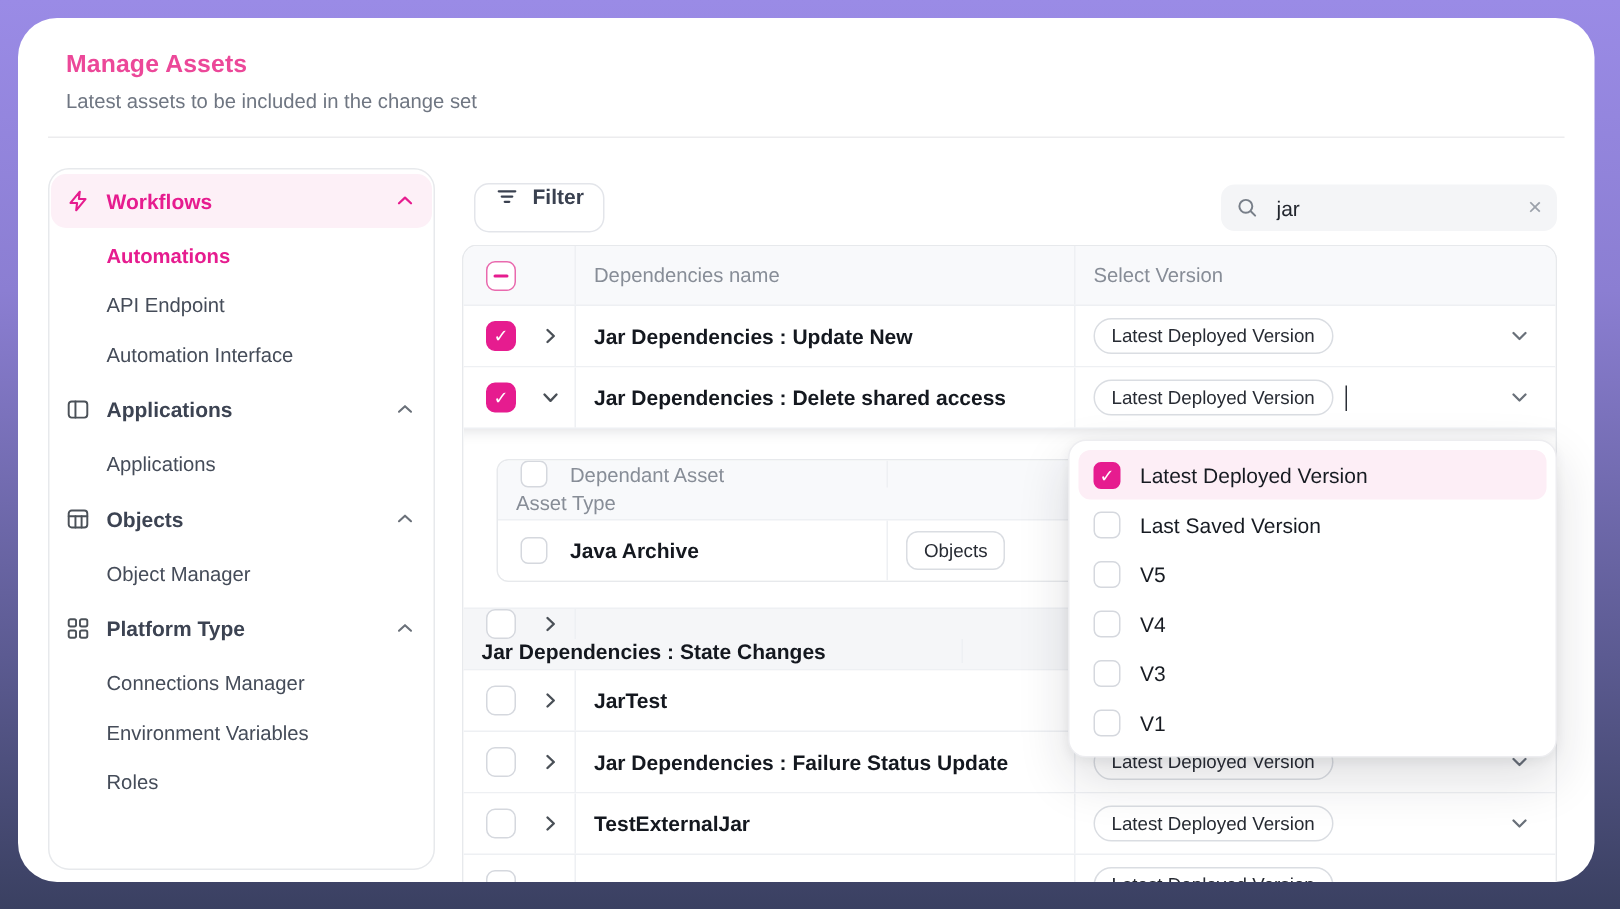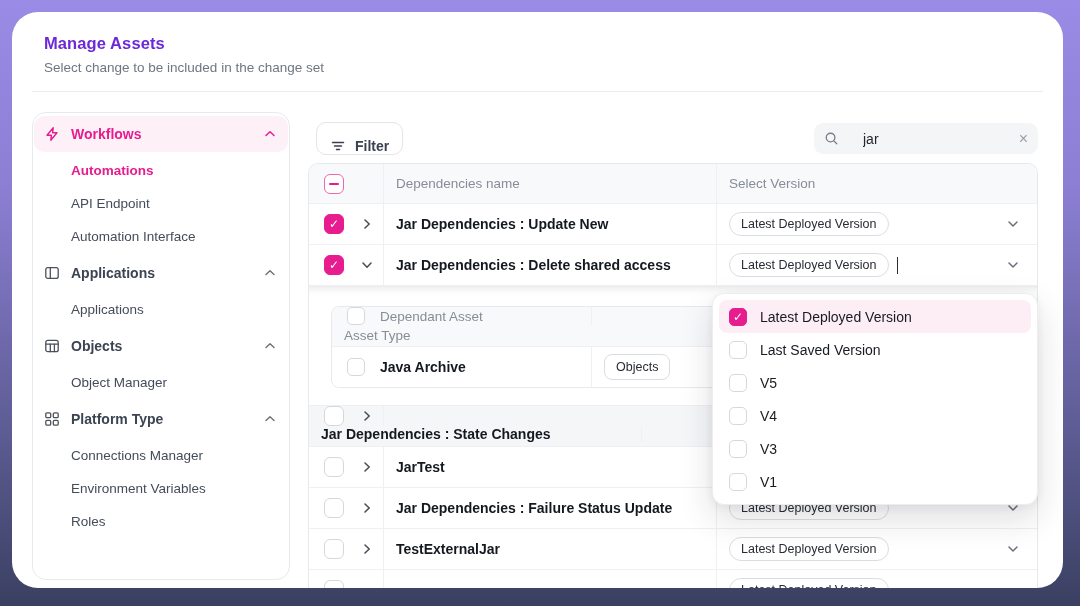--- a/index.html
+++ b/index.html
@@ -8,21 +8,21 @@
     font-family: "Liberation Sans", "DejaVu Sans", sans-serif;
     background: linear-gradient(180deg, #9a8be6 0%, #8b7ed2 32%, #5c5b92 72%, #3a4061 100%);
     position: relative;
   }
   .card {
     position:absolute; left:12px; top:12px; width:1051px; height:576px;
     background:#fff; border-radius:26px; overflow:hidden;
   }
   
   .page-header { position:absolute; left:32px; top:22px; }
-  .page-title { font-size:16.5px; font-weight:700; color:#6d28d9; letter-spacing:.1px; }
+  .page-title { font-size:16.5px; font-weight:700; color:#ec4899; letter-spacing:.1px; }
   .page-subtitle { margin-top:7px; font-size:13.5px; color:#6f7682; }
   .header-divider { position:absolute; left:20px; right:20px; top:79px; height:1px; background:#ececee; }
 
   
   .sidebar {
     position:absolute; left:20px; top:100px; width:258px; height:468px;
     border:1px solid #e7e9ec; border-radius:14px; padding:1px; background:#fff;
   }
   .side-parent {
     height:36px; margin:2px 0; display:flex; align-items:center; gap:11px;
@@ -33,27 +33,27 @@
   .side-sub {
     height:33px; display:flex; align-items:center; padding:0 10px 0 37px;
     font-size:13.5px; font-weight:500; color:#454c59; cursor:pointer;text-align:center;
   }
   .side-sub.active { color:#e61c8f; font-weight:600; }
   .icon16 { width:16px; height:16px; flex:none; display:block; }
 
   
   .filter-btn {
     position:absolute; left:304px; top:110px; height:33px;
-    display:flex; align-items:flex-end; gap:9px; padding:0 13px;
+    display:flex; align-items:flex-start; gap:9px; padding:0 13px;
     border:1px solid #e3e5ea; border-radius:10px; background:#fff;
     font-size:14px; font-weight:600; color:#3a4150; cursor:pointer;
   }
   .search-box {
     position:absolute; left:802px; top:111px; width:224px; height:31px;
-    background:#f4f5f7; border-radius:9px; display:flex; align-items:center; padding:0 10px; gap:24px;
+    background:#f4f5f7; border-radius:9px; display:flex; align-items:center; padding:0 10px; gap:12px;
   }
   .search-box input {
     border:none; outline:none; background:transparent; flex:1;
     font-family:"Liberation Sans", sans-serif; font-size:14px; color:#22262e; min-width:0;
   }
   .clear-x { color:#9ba1aa; font-size:16px; line-height:1; cursor:pointer; flex:none; }
 
   
   .table {
     position:absolute; left:296px; top:151px; width:730px; height:426px;
@@ -126,21 +126,21 @@
   }
   .opt.selected { background:#fdeef6; }
 </style>
 </head>
 <body>
 
 <div class="card">
 
   <div class="page-header">
     <div class="page-title">Manage Assets</div>
-    <div class="page-subtitle">Select change to be included in the change set</div>
+    <div class="page-subtitle">Latest assets to be included in the change set</div>
   </div>
   <div class="header-divider"></div>
 
   <div class="sidebar">
 
     <div class="side-parent active">
       <svg class="icon16" viewBox="0 0 16 16" fill="none" stroke="#e61c8f" stroke-width="1.4" stroke-linejoin="round" stroke-linecap="round">
           <path d="M9.2 1.8 L3 9.3 H7.4 L6.8 14.2 L13 6.7 H8.6 Z"></path>
         </svg>
       <span>Workflows</span>

